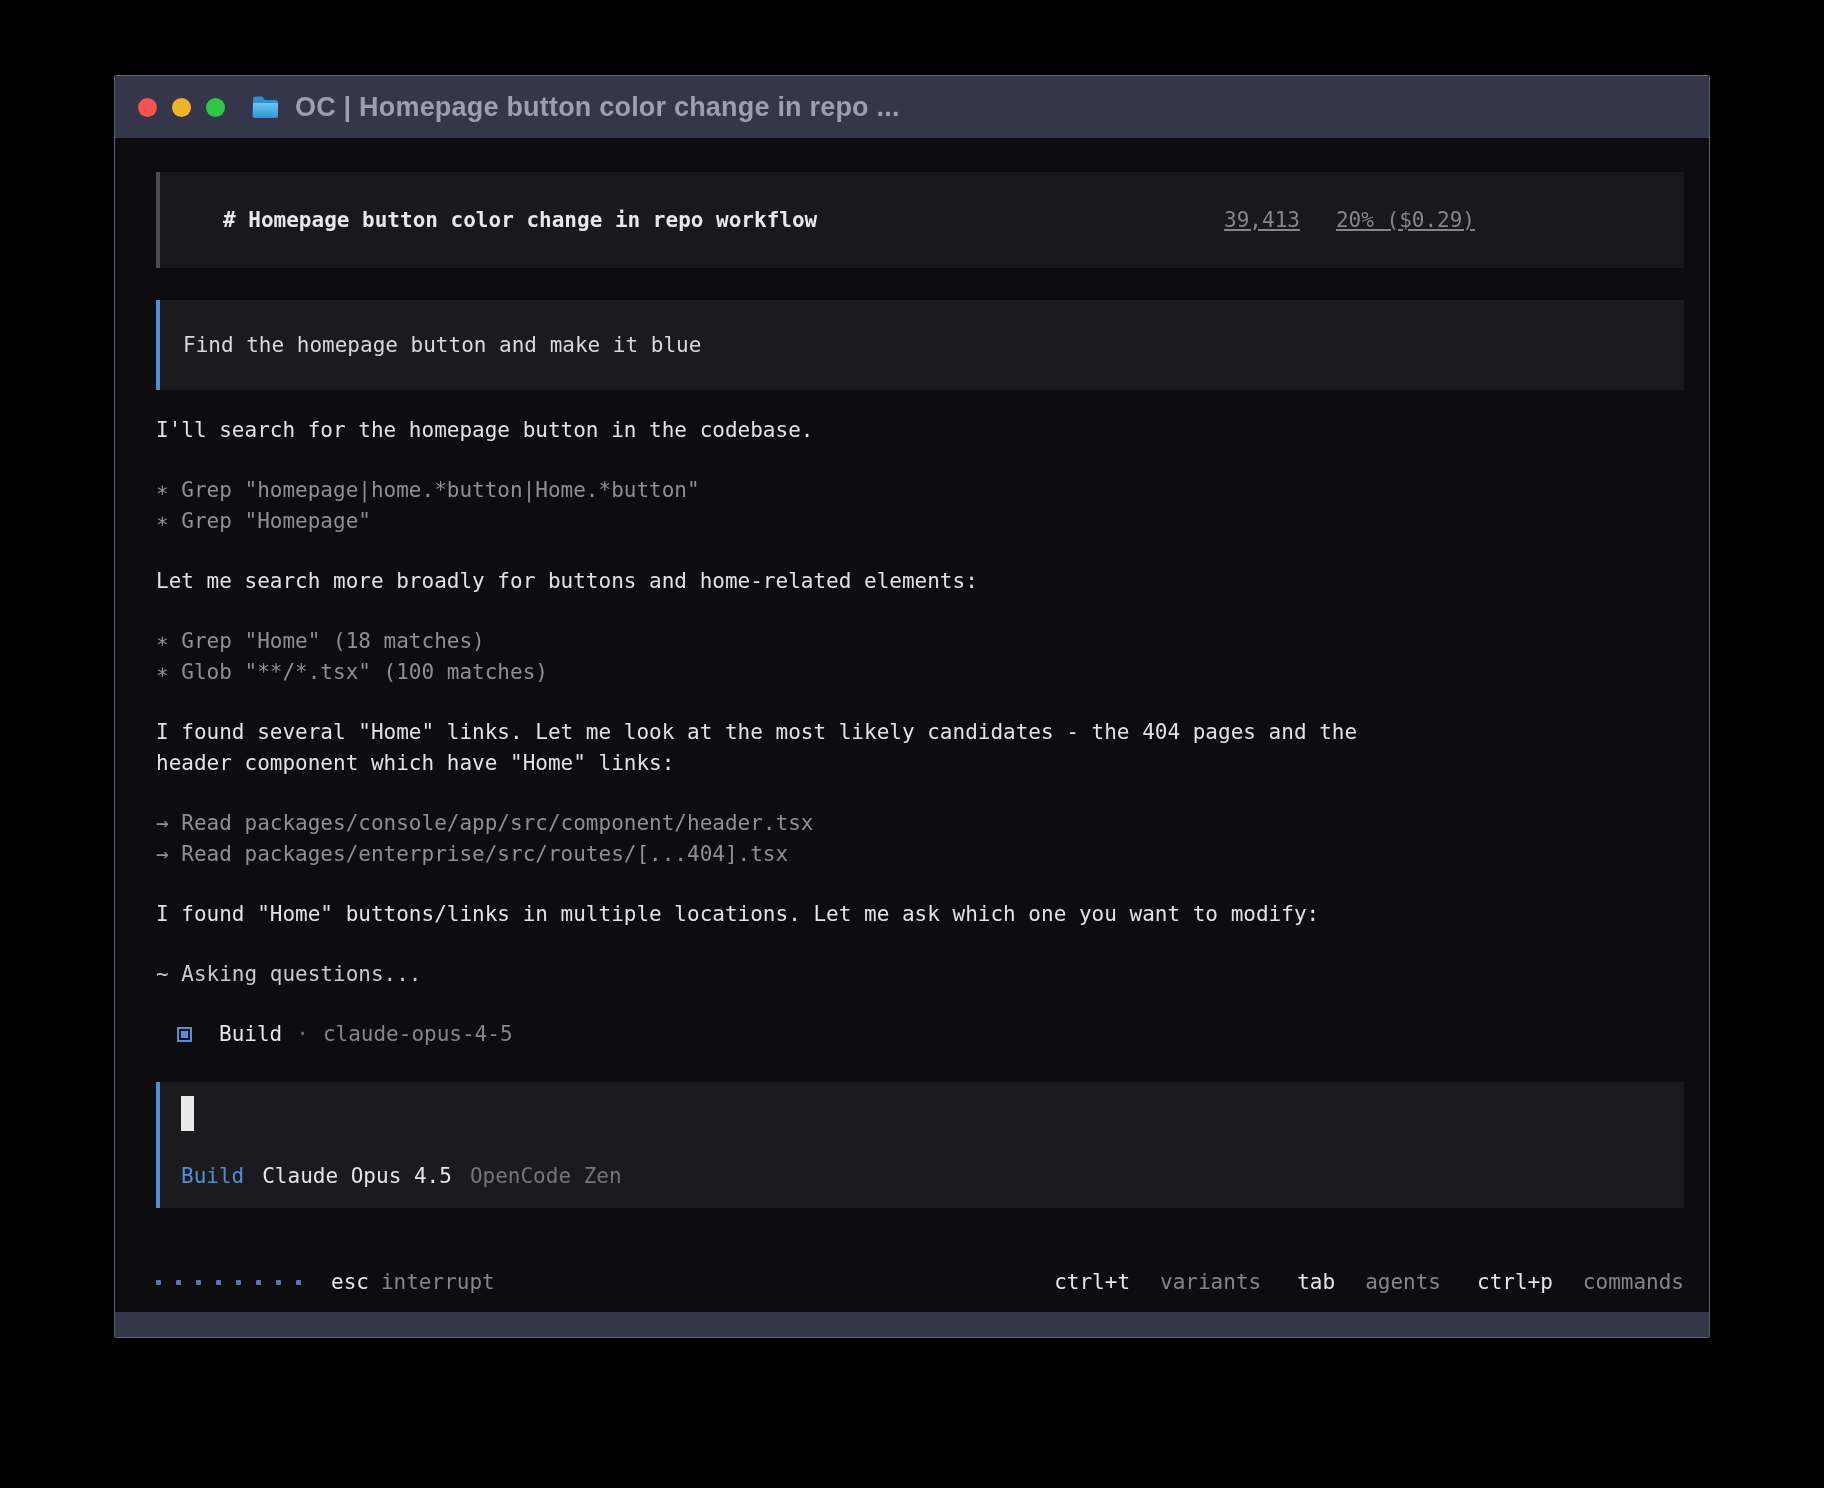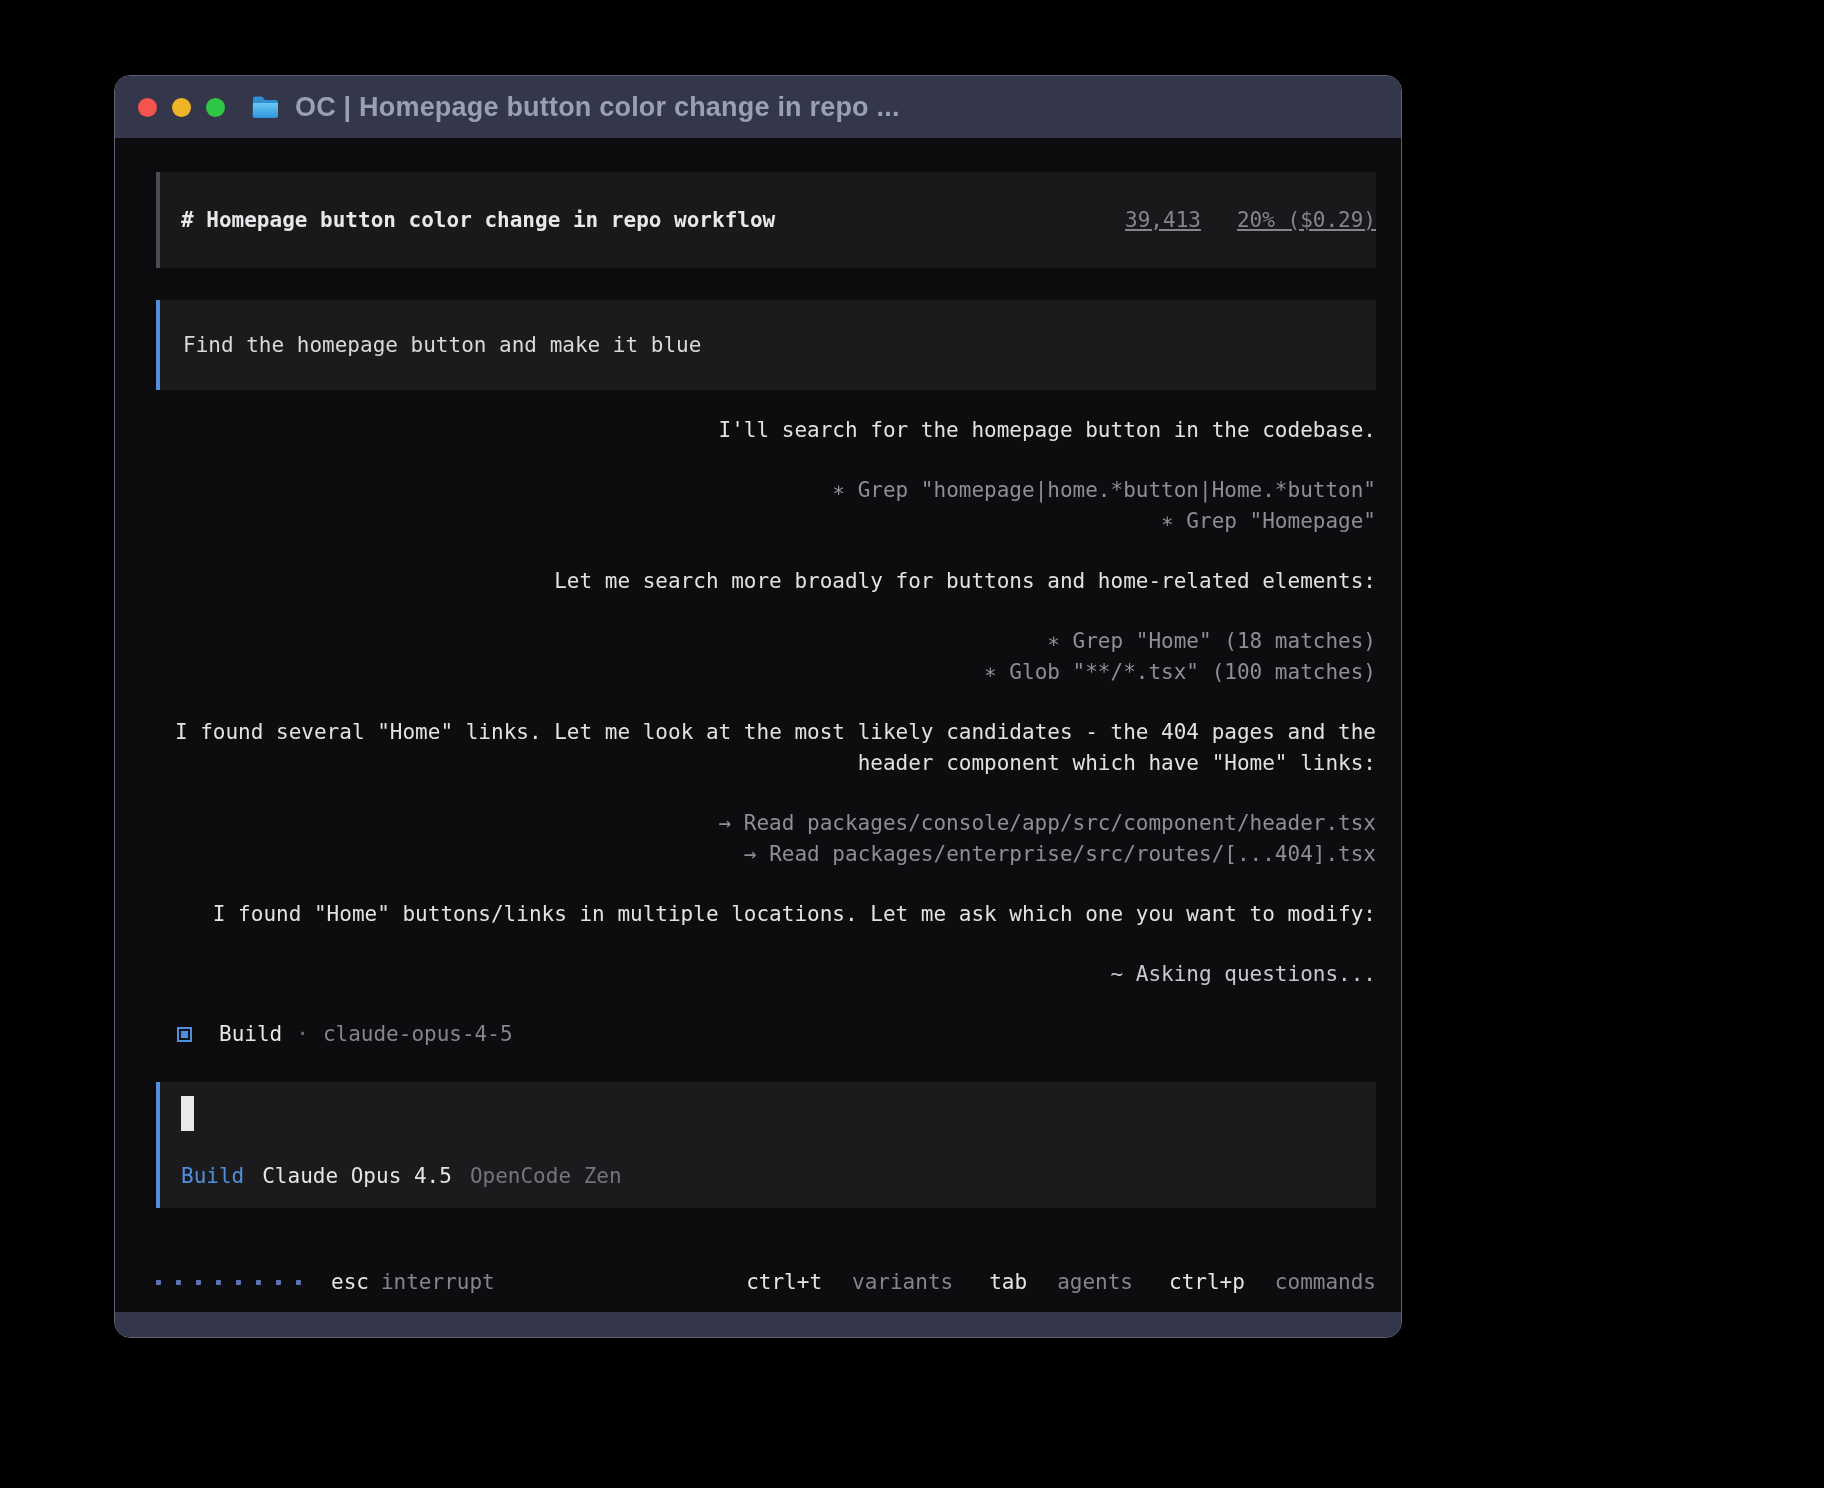--- a/index.html
+++ b/index.html
@@ -1,25 +1,24 @@
 <!DOCTYPE html>
 <html><head>
 <meta charset="utf-8">
 <style>
   * { margin:0; padding:0; box-sizing:border-box; }
   html,body { width:1824px; height:1488px; background:#000; overflow:hidden; }
   body { font-family:"DejaVu Sans Mono", monospace; }
 
   .window {
-    position:absolute; left:114px; top:75px; width:1288px; height:1263px;
-    border-radius:16px; background:#0d0d0f;
+    position:absolute; left:114px; top:75px; width:1596px; height:1263px;
+    border-radius:2px; background:#0d0d0f;
     border:1.5px solid #5d6173;
     display:flex; flex-direction:column; overflow:hidden;
     box-shadow:0 22px 60px rgba(0,0,0,.8);
-    text-align:right;
   }
 
   
   .titlebar {
     height:62px; flex:0 0 62px; background:#343749;
     display:flex; align-items:center; padding-left:23px;
   }
   .lights { display:flex; gap:15px; align-items:center; }
   .light { width:19px; height:19px; border-radius:50%; border:none; padding:0; }
   .light.red    { background:#f4534e; }
@@ -39,21 +38,21 @@
     display:flex; flex-direction:column;
     font-size:21px; line-height:31px; color:#e2e2e4;
   }
 
   .session-header {
     flex:0 0 96px; margin-bottom:32px;
     background:#19191c; border-left:4px solid #4c4c53;
     display:flex; align-items:center; padding-left:21px;
   }
   .session-header-row {
-    width:1252px; display:flex; justify-content:space-between; align-items:center;
+    width:1252px; display:flex; justify-content:space-between; align-items:center;margin-left:42px;
   }
   .session-title { font-weight:bold; color:#e8e8ea; white-space:nowrap; }
   .session-stats { display:flex; gap:36px; color:#85858c; white-space:nowrap;text-decoration:underline; }
 
   .user-msg {
     flex:0 0 90px; margin-bottom:25px;
     background:#1b1b1e; border-left:4px solid #4f8fdd;
     display:flex; align-items:center; padding-left:23px; color:#d9d9db;
   }
 

